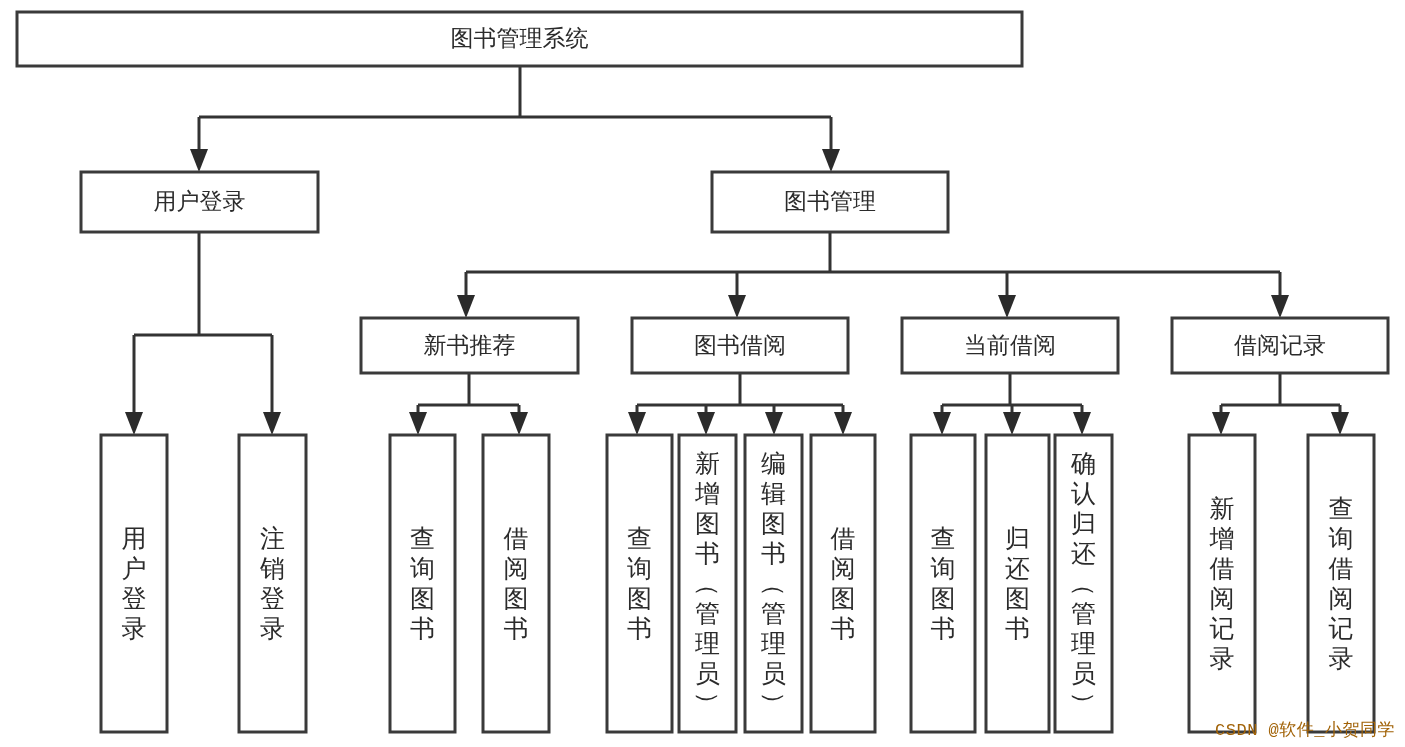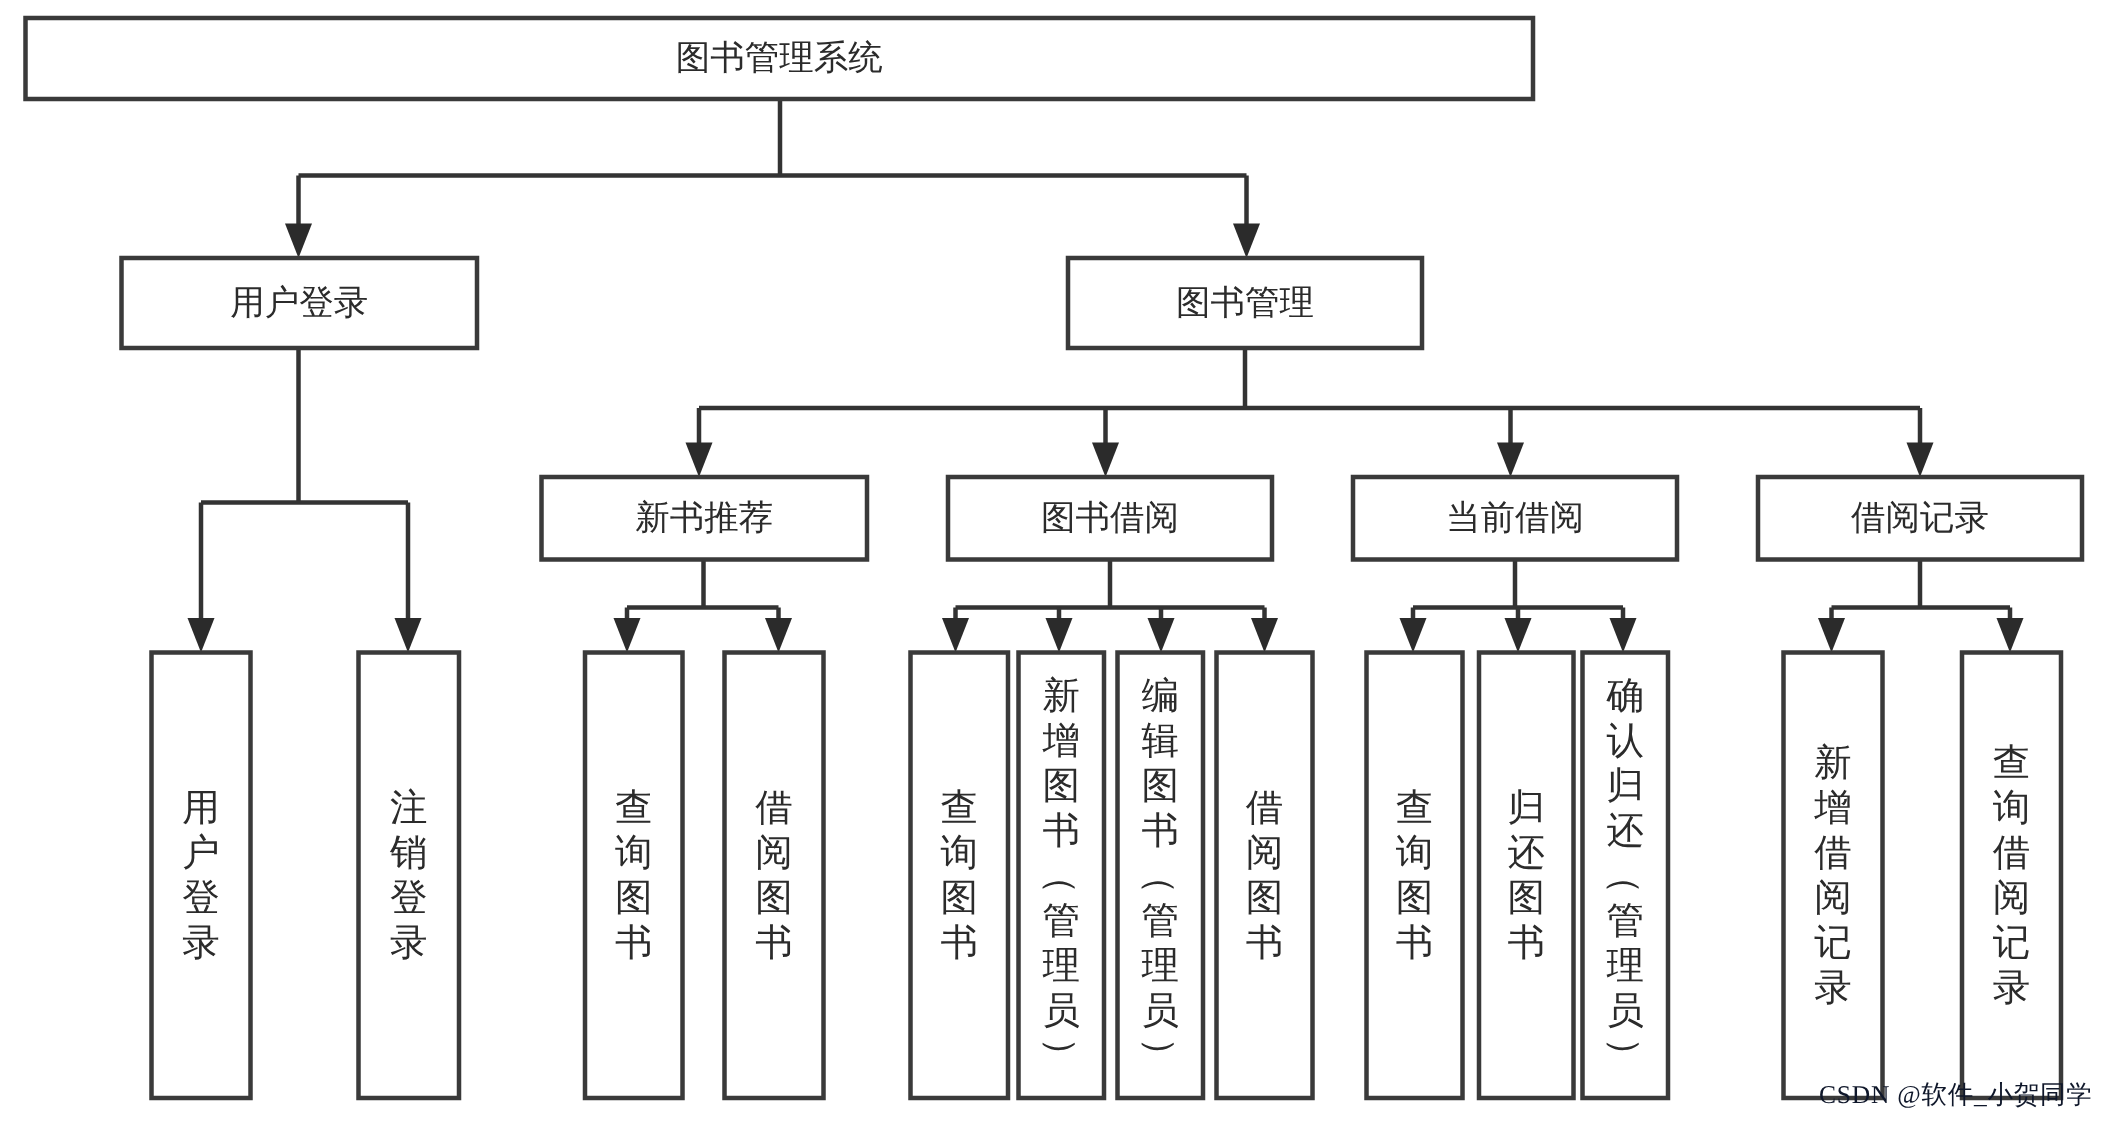--- a/index.html
+++ b/index.html
@@ -53,23 +53,23 @@
   .node-label-v {
     font-family: "Liberation Sans", "DejaVu Sans", sans-serif;
     font-size: 25px;
     fill: #2b2b2b;
     text-anchor: middle;
   }
   .watermark-text {
     position: absolute;
     right: 10px;
     bottom: 6px;
-    font-family: Liberation Serif, serif;
+    font-family: Liberation Mono, monospace;
     font-size: 17px;
-    color: #0f172a;
+    color: #a16207;
     white-space: nowrap;
     letter-spacing: 0.5px;
   }
 </style>
 </head>
 <body>
 
 <div id="diagram-root">
 
   <svg class="diagram-canvas" viewBox="0 0 1405 747">

